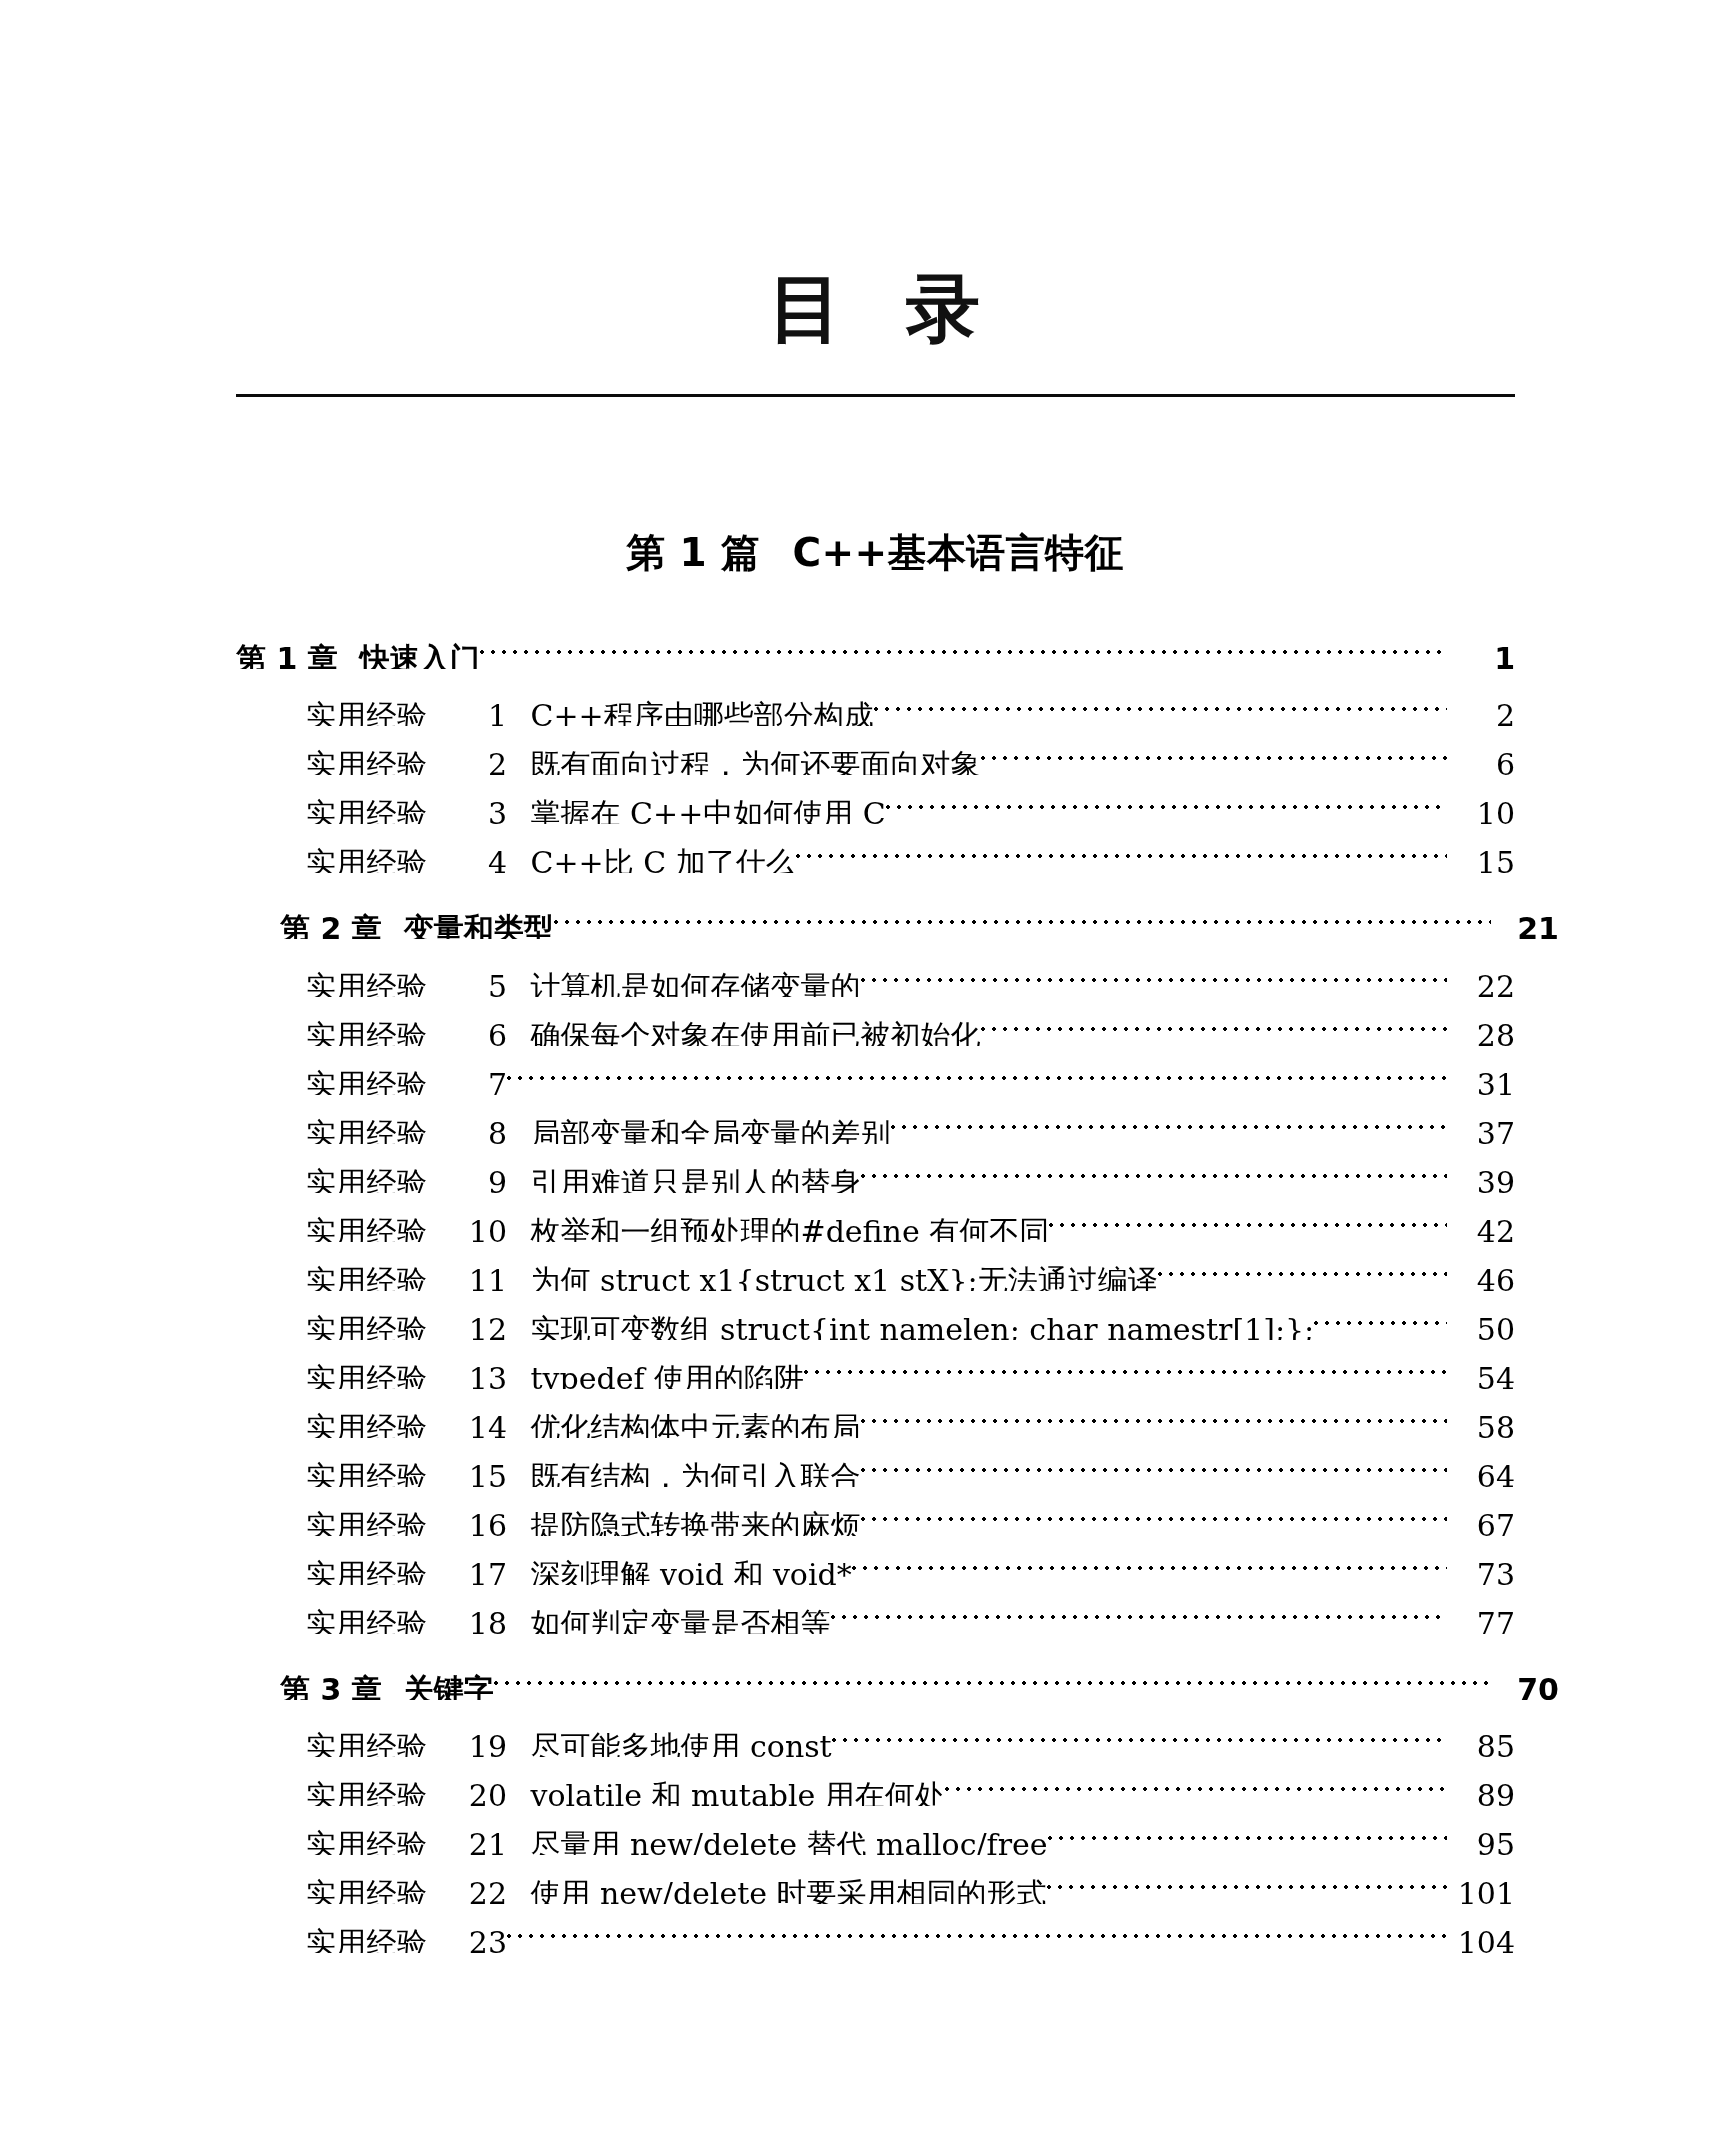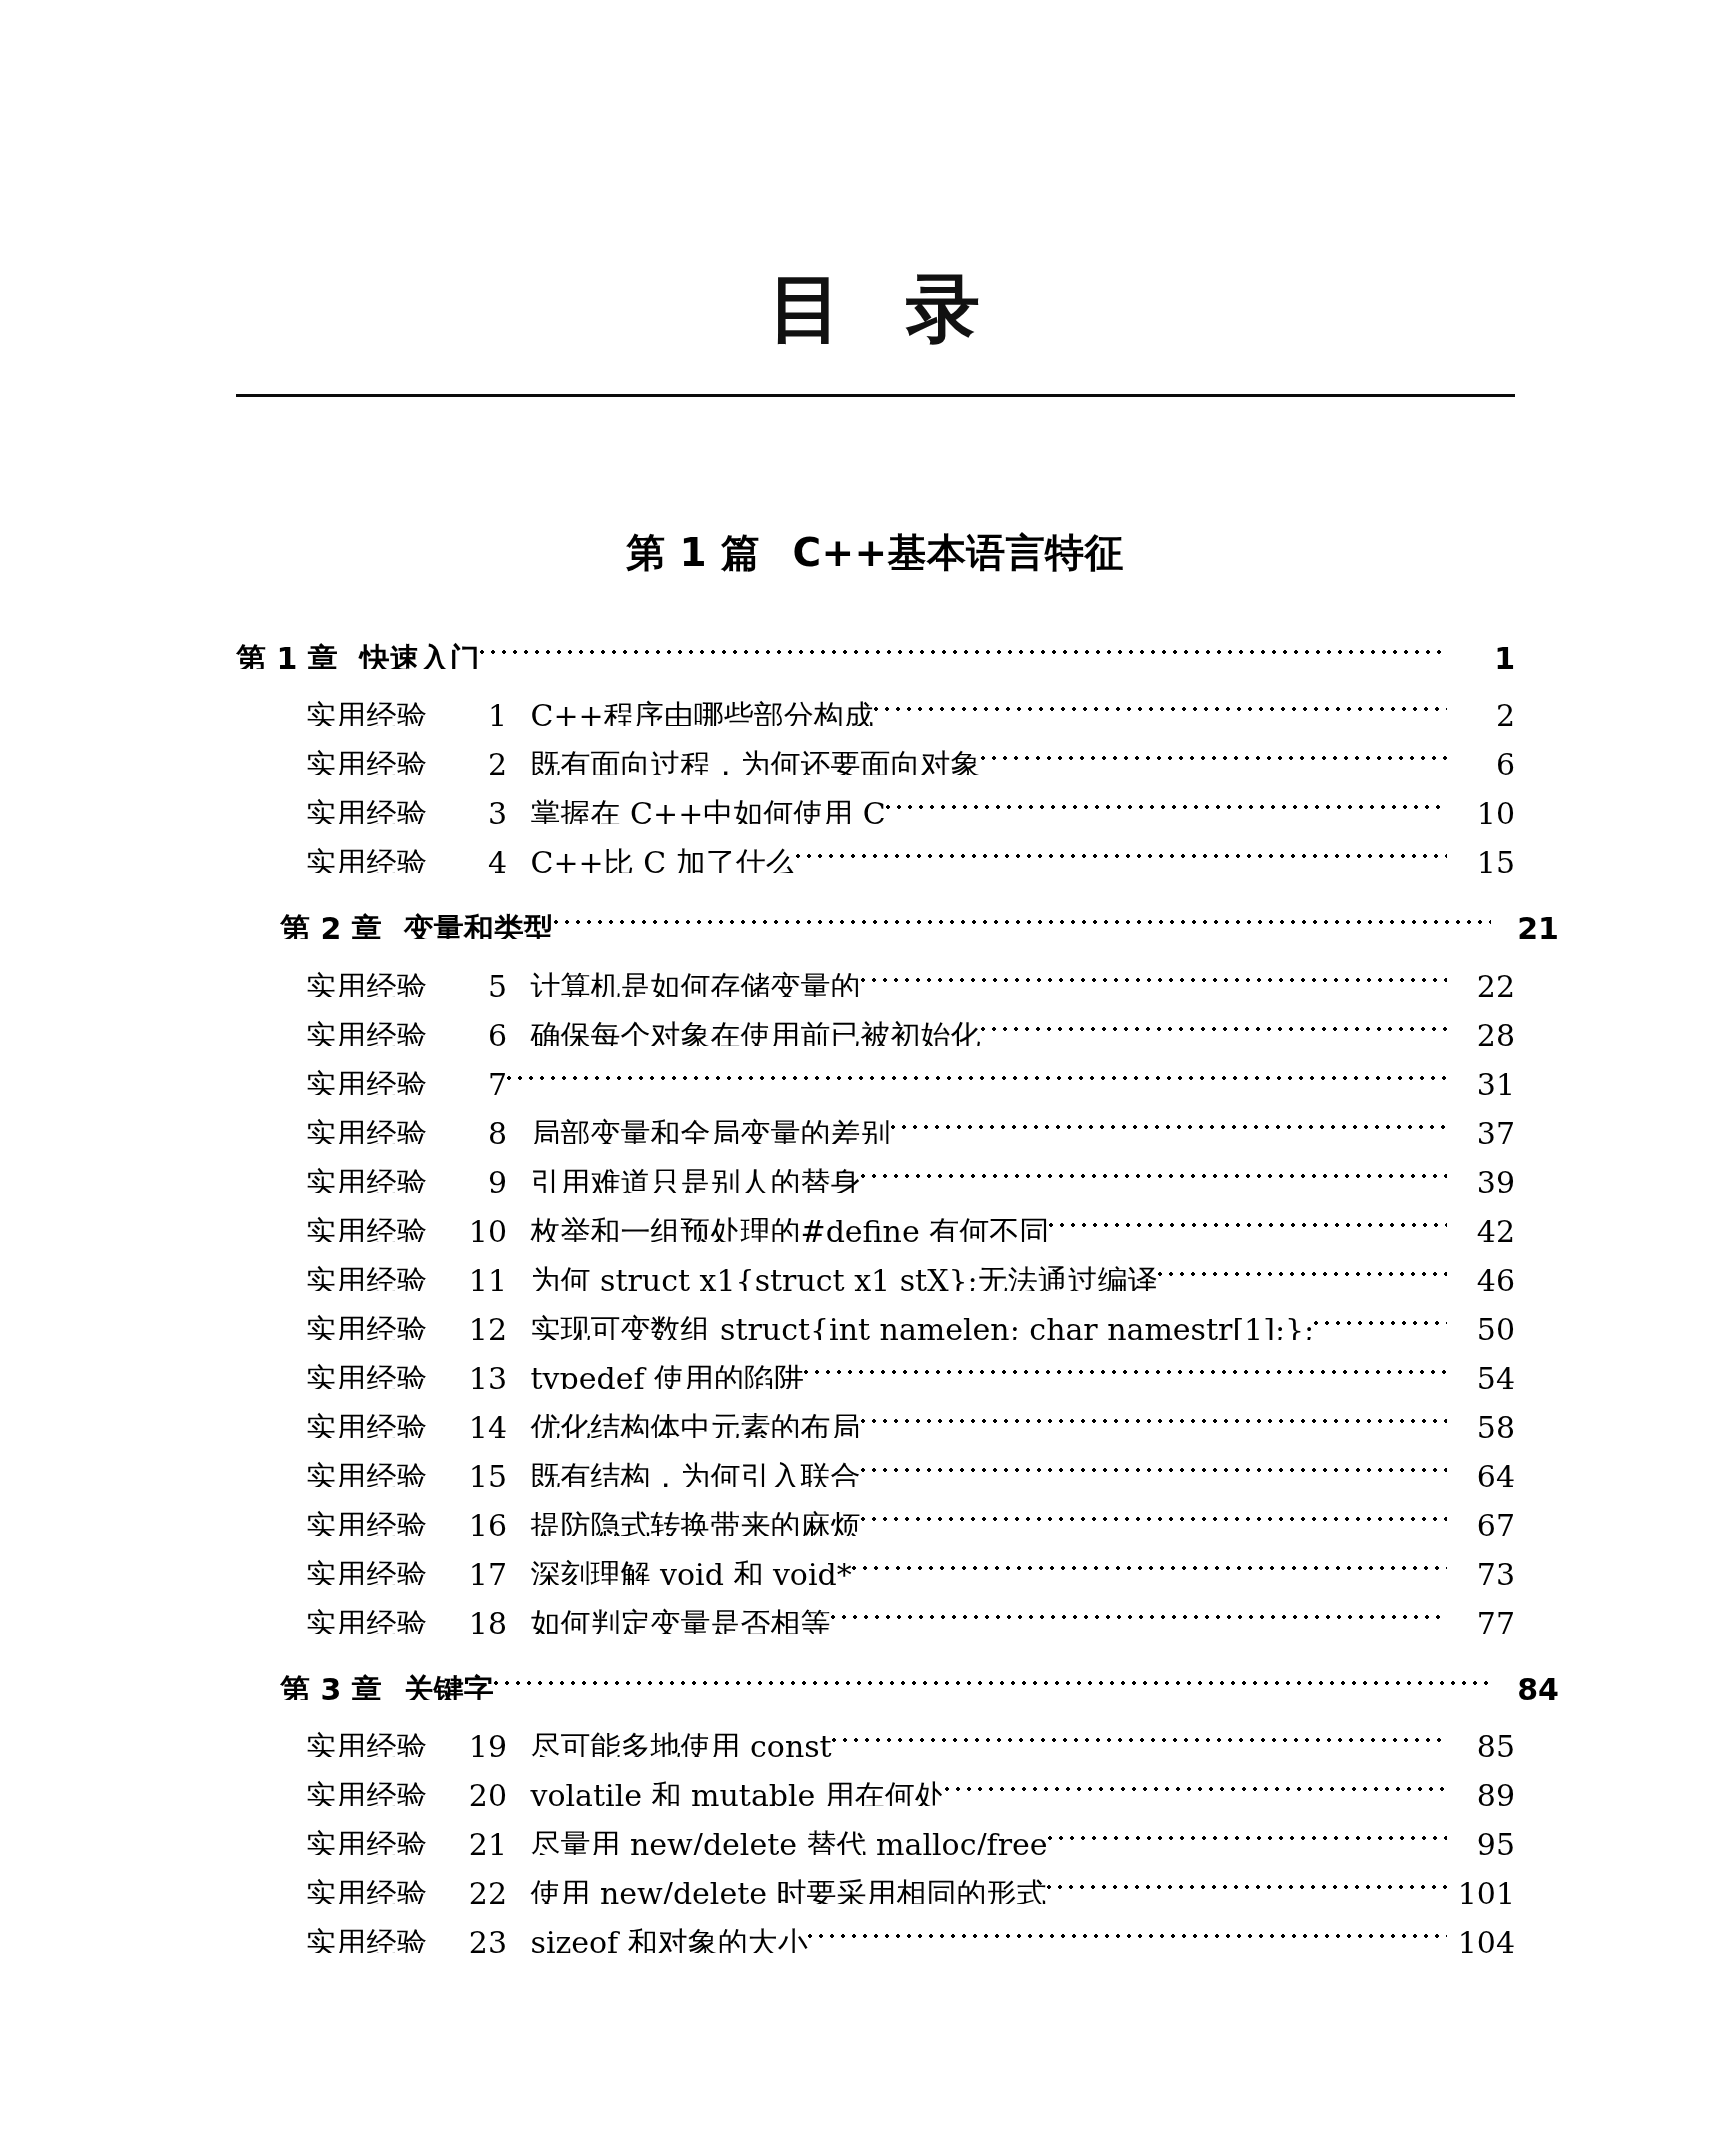--- a/index.html
+++ b/index.html
@@ -363,21 +363,21 @@
           <span class="lbl-text">实用经验</span>
           <span class="lbl-num">18</span>
         </span>
         <span class="row-title">如何判定变量是否相等</span>
         <span class="dots"></span>
         <span class="page-num">77</span>
       </div>
       <div class="toc-row chapter spaced-top">
         <span class="row-head"><span>第 3 章</span><span class="chap-gap"></span><span>关键字</span></span>
         <span class="dots"></span>
-        <span class="page-num">84</span>
+        <span class="page-num">70</span>
       </div>
       <div class="toc-row entry first-after-chapter">
         <span class="row-head">
           <span class="lbl-text">实用经验</span>
           <span class="lbl-num">19</span>
         </span>
         <span class="row-title">尽可能多地使用 const</span>
         <span class="dots"></span>
         <span class="page-num">85</span>
       </div>
@@ -406,20 +406,19 @@
         </span>
         <span class="row-title">使用 new/delete 时要采用相同的形式</span>
         <span class="dots"></span>
         <span class="page-num">101</span>
       </div>
       <div class="toc-row entry">
         <span class="row-head">
           <span class="lbl-text">实用经验</span>
           <span class="lbl-num">23</span>
         </span>
-        <span class="row-title">sizeof 和对象的大小</span>
         <span class="dots"></span>
         <span class="page-num">104</span>
       </div>
     </div>
 
 </div>
 
 
 </body></html>

